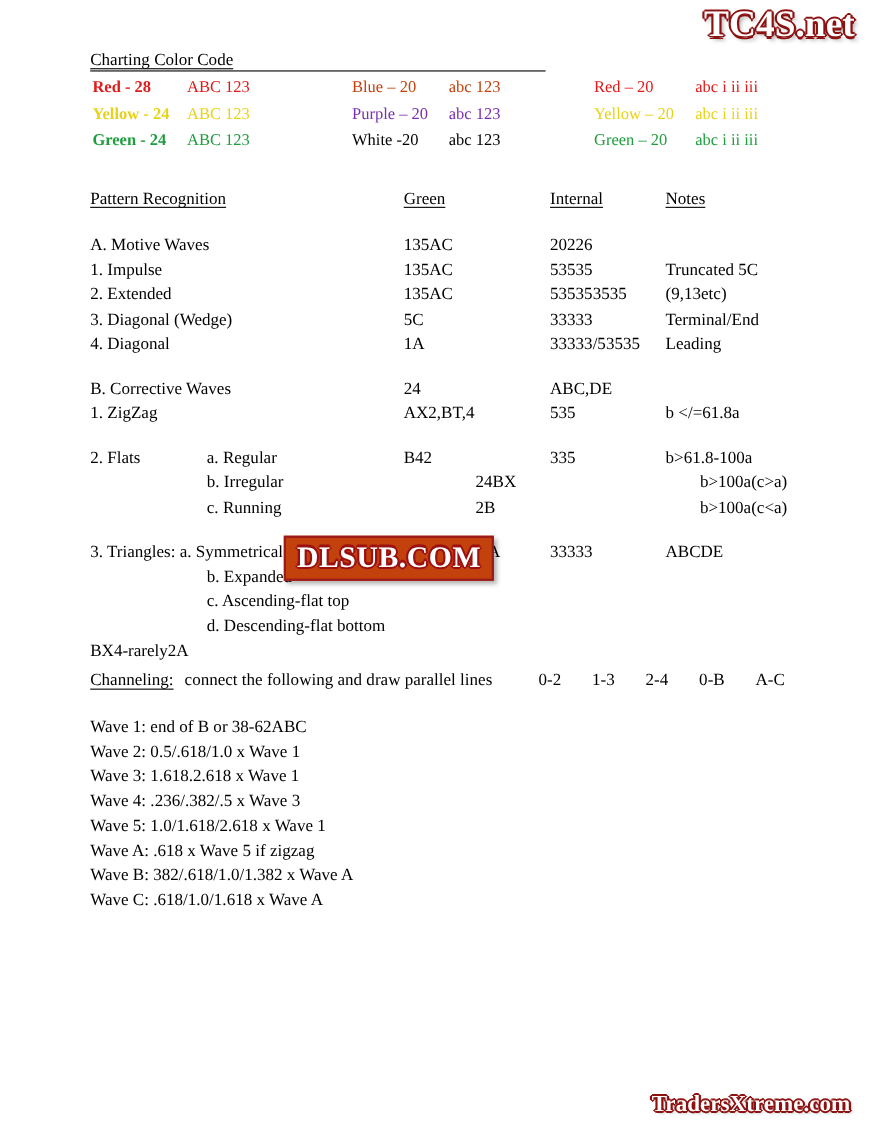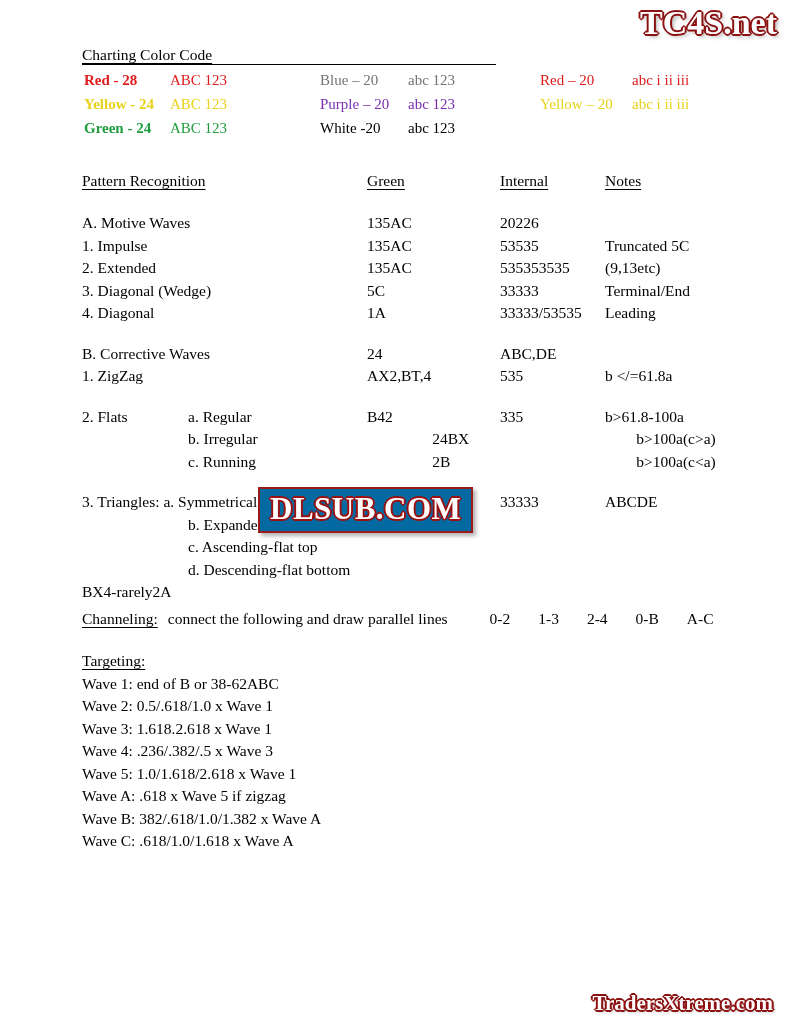--- a/index.html
+++ b/index.html
@@ -47,26 +47,26 @@
     text-shadow:
        2px 0 0 #8c1111, -2px 0 0 #8c1111, 0 2px 0 #8c1111, 0 -2px 0 #8c1111,
        1px 1px 0 #8c1111, -1px -1px 0 #8c1111, 1px -1px 0 #8c1111, -1px 1px 0 #8c1111,
        2px 2px 3px rgba(0,0,0,.35);
   }
   .wm-center {
     position: absolute;
     left: 258px;
     top: 487px;
     padding: 2px 10px 4px 10px;
-    background: #0369a1;
+    background: #c2410c;
     border: 2px solid #9b1a1a;
     box-shadow: 3px 3px 4px rgba(0,0,0,.3);
     font-family: "Liberation Serif", serif;
     font-weight: bold;
-    font-size: 31px;
+    font-size: 27px;
     color: #ffffff;
     text-shadow:
        2px 0 0 #9b1111, -2px 0 0 #9b1111, 0 2px 0 #9b1111, 0 -2px 0 #9b1111,
        1px 1px 0 #9b1111, -1px -1px 0 #9b1111, 1px -1px 0 #9b1111, -1px 1px 0 #9b1111;
     letter-spacing: 0.5px;
     z-index: 20;
   }
 
   
   .cc-title {
@@ -102,21 +102,21 @@
   .cc-col3 { width: 230px; }
   .cc-name { display: inline-block; }
   .cc-sample { display: inline-block; }
   .c1-name { width: 86px; font-weight: bold; }
   .c2-name { display:inline-block; width: 88px; }
   .c3-name { display:inline-block; width: 92px; }
 
   .red    { color: #e01b1b; }
   .yellow { color: #e8d21a; }
   .green  { color: #1f9e3f; }
-  .blue   { color: #737373; }
+  .blue   { color: #c2410c; }
   .purple { color: #7a2fb0; }
   .white  { color: #000000; }
 
   
   .pr {
     position: absolute;
     left: 82px;
     top: 172px;
     width: 700px;
     font-size: 15.5px;
@@ -206,20 +206,23 @@
       <div class="cc-col3">
         <span class="yellow c3-name">Yellow – 20</span><span class="yellow">abc i ii iii</span>
       </div>
     </div>
     <div class="cc-row">
       <div class="cc-col1">
         <span class="green c1-name cc-name">Green - 24</span><span class="green cc-sample">ABC 123</span>
       </div>
       <div class="cc-col2">
         <span class="white c2-name">White -20</span><span class="white">abc 123</span>
+      </div>
+      <div class="cc-col3">
+        <span class="green c3-name">Green – 20</span><span class="green">abc i ii iii</span>
       </div>
     </div>
   </div>
 
   <div class="pr">
     <div class="pr-head">
       <div class="c-label"><span>Pattern Recognition</span></div>
       <div class="c-where"><span>Green</span></div>
       <div class="c-internal"><span>Internal</span></div>
       <div class="c-notes"><span>Notes</span></div>
@@ -333,21 +336,20 @@
     <span class="channel-label">Channeling:</span>
     <span class="channel-text">connect the following and draw parallel lines</span>
     <span class="channel-item">0-2</span>
     <span class="channel-item">1-3</span>
     <span class="channel-item">2-4</span>
     <span class="channel-item">0-B</span>
     <span class="channel-item">A-C</span>
   </div>
 
   <div class="targeting">
-    <div class="targeting-line"><span class="targeting-label">Targeting:</span></div>
     <div class="targeting-line">Wave 1: end of B or 38-62ABC</div>
     <div class="targeting-line">Wave 2: 0.5/.618/1.0 x Wave 1</div>
     <div class="targeting-line">Wave 3: 1.618.2.618 x Wave 1</div>
     <div class="targeting-line">Wave 4: .236/.382/.5 x Wave 3</div>
     <div class="targeting-line">Wave 5: 1.0/1.618/2.618 x Wave 1</div>
     <div class="targeting-line">Wave A: .618 x Wave 5 if zigzag</div>
     <div class="targeting-line">Wave B: 382/.618/1.0/1.382 x Wave A</div>
     <div class="targeting-line">Wave C: .618/1.0/1.618 x Wave A</div>
   </div>
 

